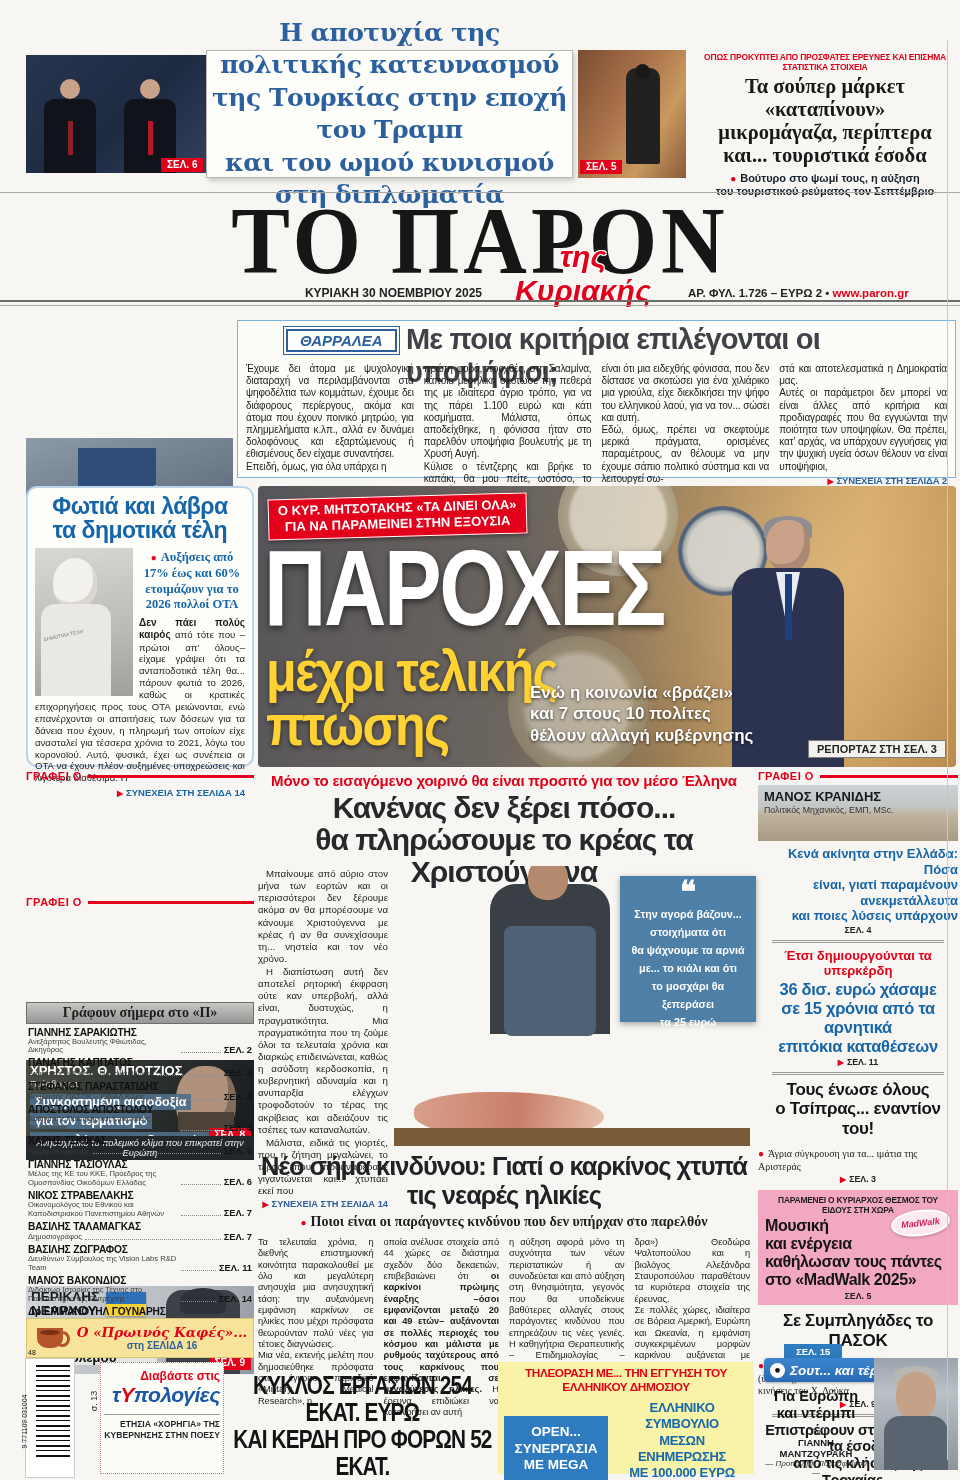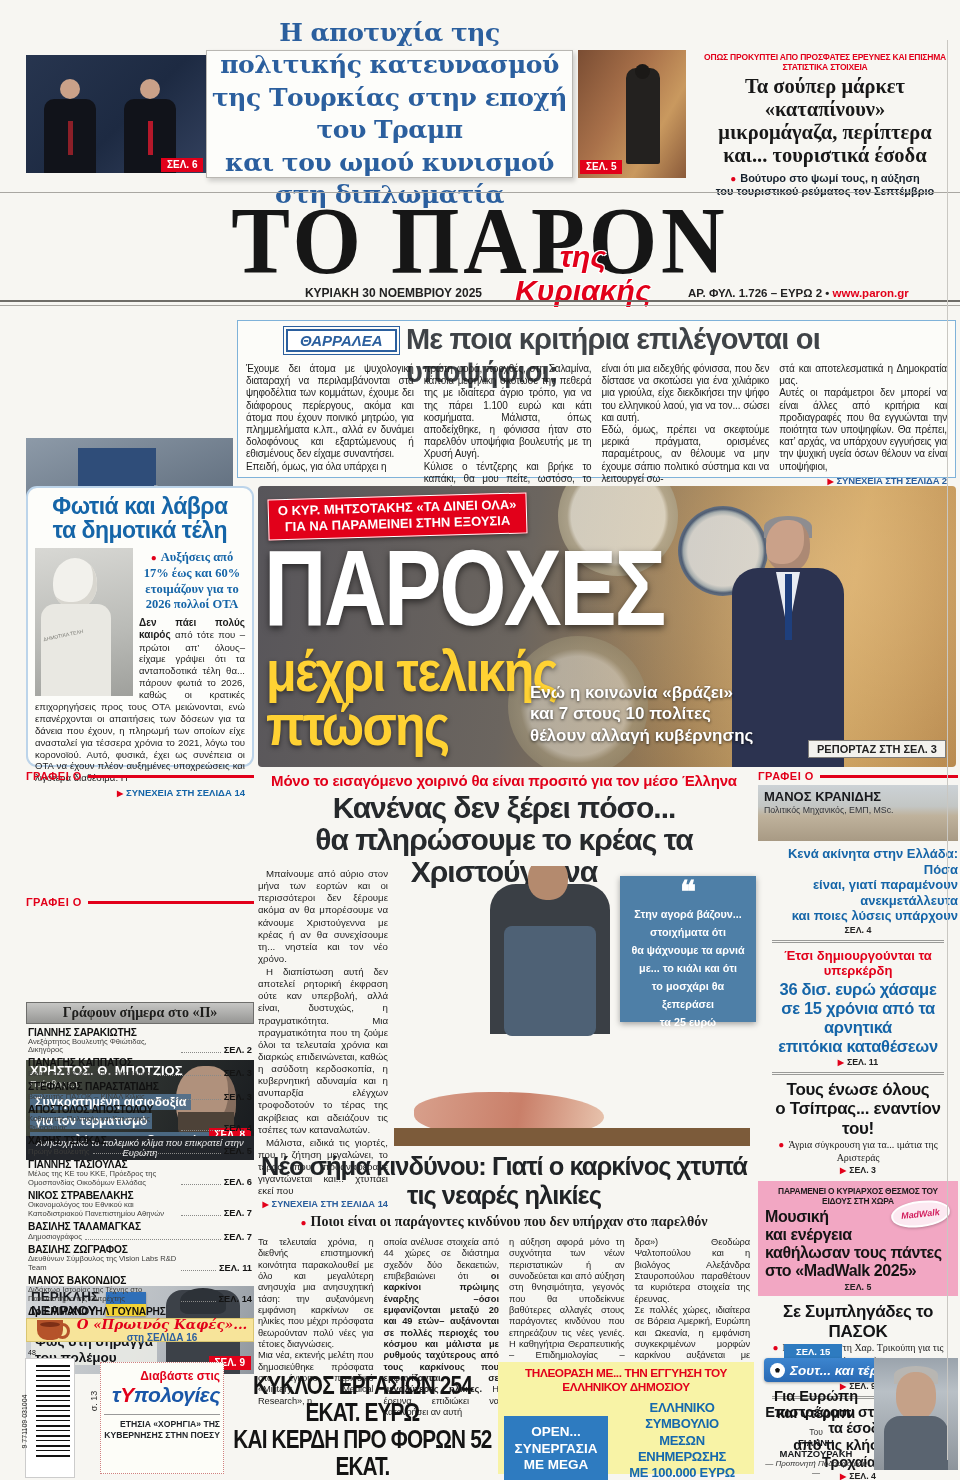--- a/index.html
+++ b/index.html
@@ -117,21 +117,21 @@
   .grafoun{left:26px;top:1002px;width:228px;}
   .gr-bar{background:linear-gradient(#c6c6c4,#969694);border:1px solid #6e6e6c;text-align:center;font-family:"Liberation Serif",serif;font-weight:bold;font-size:14px;color:#1d1d1b;padding:2px 0;}
   .gr-item{padding:2.5px 2px 0 2px;}
   .gr-name{font-size:10.2px;font-weight:bold;color:#101010;letter-spacing:-0.2px;}
   .gr-row{display:flex;align-items:flex-end;}
   .gr-role{font-size:7.6px;color:#3c3c3a;max-width:150px;line-height:1.15;}
   .gr-fill{flex:1;border-bottom:1px dotted #8a8a88;margin:0 3px 2px 3px;min-width:6px;}
   .gr-page{font-size:9.3px;font-weight:bold;color:#141414;white-space:nowrap;}
 
   
-  .kafes{left:26px;top:1318px;width:228px;height:24px;background:#f7e49a;border:1px solid #d9c571;display:flex;align-items:center;justify-content:space-between;}
+  .kafes{left:26px;top:1318px;width:228px;height:40px;background:#f7e49a;border:1px solid #d9c571;display:flex;align-items:center;justify-content:space-between;}
   .cup{width:26px;height:20px;background:#b5532a;border-radius:0 0 10px 10px;margin:0 8px 0 10px;position:relative;}
   .cup::before{content:"";position:absolute;right:-7px;top:3px;width:9px;height:10px;border:3px solid #b5532a;border-radius:50%;}
   .cup::after{content:"";position:absolute;left:3px;top:2px;width:20px;height:5px;border-radius:50%;background:#7d2f16;}
   .kafes-text{flex:1;text-align:center;}
   .kafes-title{font-family:"DejaVu Serif",serif;font-style:italic;font-weight:bold;color:var(--red);font-size:13.5px;line-height:1.1;}
   .kafes-sub{font-weight:bold;color:var(--dkblue);font-size:10px;}
 
   
   .kreas{left:258px;top:772px;width:492px;height:378px;}
   .kr-kicker{text-align:center;color:var(--red);font-weight:bold;font-size:15px;letter-spacing:-0.2px;}
@@ -154,21 +154,21 @@
   
   .rc{left:758px;top:770px;width:200px;}
   .kranidis-photo{position:relative;height:56px;margin-top:3px;background:linear-gradient(180deg,#ccd2d6 0%,#c3c6c4 38%,#bfb29c 55%,#a89a84 100%);}
   .kd-name{position:absolute;left:6px;top:4px;font-weight:bold;font-size:13px;color:#17181c;}
   .kd-role{position:absolute;left:6px;top:20px;font-size:8.8px;color:#33353a;}
   .rc-bluehead{text-align:right;color:var(--blue);font-weight:bold;font-size:13px;line-height:1.2;margin-top:5px;}
   .rc-page{text-align:center;font-size:8.8px;font-weight:bold;color:#222;margin-top:1px;}
   .rc-kicker{text-align:center;color:var(--red);font-weight:bold;font-size:13px;margin-top:4px;}
   .rc-bighead{text-align:center;color:var(--blue);font-weight:bold;font-size:16.5px;line-height:1.15;margin-top:2px;letter-spacing:-0.3px;}
   .rc-blackhead{text-align:center;color:#131416;font-weight:bold;font-size:17px;line-height:1.15;letter-spacing:-0.3px;}
-  .rc-serif{font-family:"Liberation Serif",serif;text-align:center;font-size:10px;color:#222;line-height:1.25;margin-top:1px;}
+  .rc-serif{font-family:"Liberation Serif",serif;font-size:10px;color:#222;line-height:1.25;margin-top:10px;}
   .madwalk{background:#f2a7c3;padding:5px 7px 4px 7px;margin-top:6px;position:relative;}
   .mw-kicker{font-size:8.4px;font-weight:bold;color:#1c1c1c;text-align:center;letter-spacing:-0.2px;}
   .mw-head{font-size:16px;font-weight:bold;color:#141414;line-height:1.12;margin-top:2px;letter-spacing:-0.4px;}
   .mw-logo{position:absolute;right:8px;top:20px;background:#fce9f1;border:2px solid #fff;border-radius:50% 45% 50% 45%;padding:6px 8px;font-style:italic;font-weight:bold;font-size:9px;color:#d21f5e;transform:rotate(-6deg);box-shadow:0 1px 3px rgba(0,0,0,.25);}
   .mw-page{text-align:center;font-size:8.8px;font-weight:bold;color:#222;margin-top:2px;}
   .sel15{position:absolute;left:784px;top:1344px;background:#2e7bc0;color:#fff;font-weight:bold;font-size:9.5px;padding:2px 12px;}
 
   
   .karkinos{left:258px;top:1152px;width:492px;height:206px;}
   .ka-head{text-align:center;font-size:25.5px;font-weight:bold;color:#202326;letter-spacing:-1px;}

